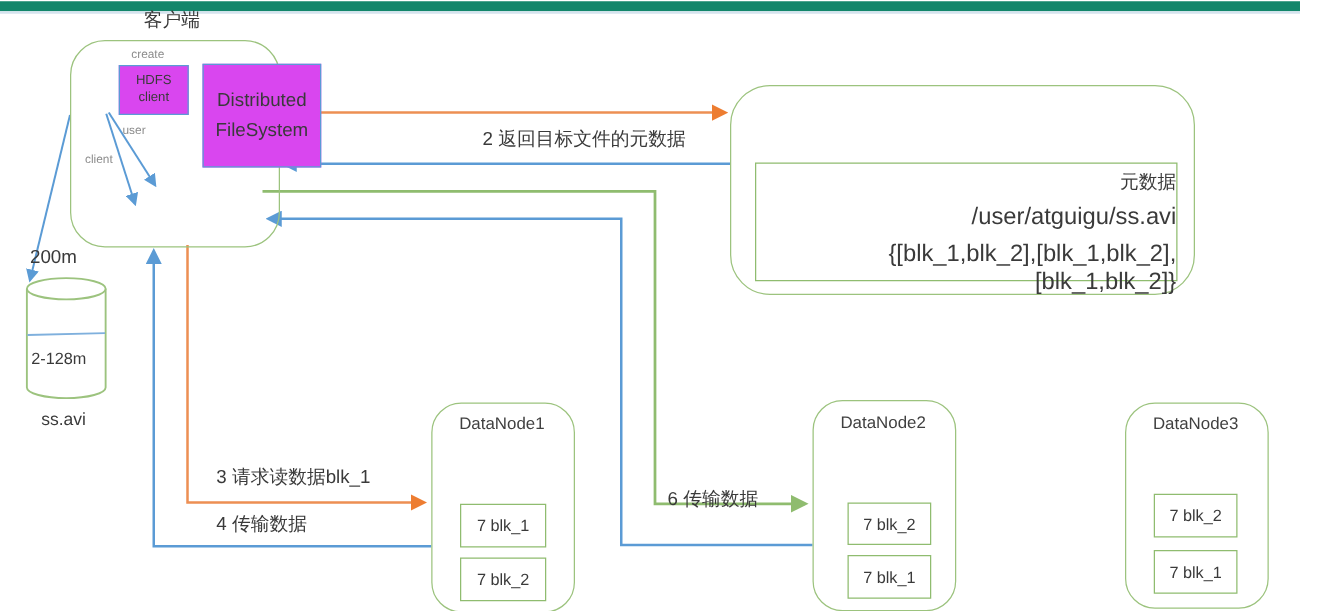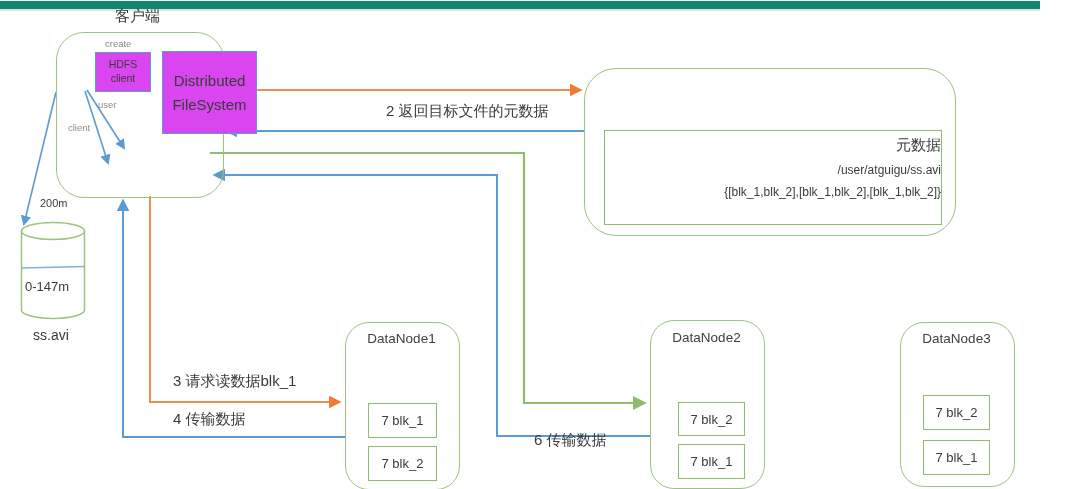--- a/index.html
+++ b/index.html
@@ -12,21 +12,21 @@
   .round-node{border:1.6px solid #9cc37e;border-radius:28px;background:transparent;}
   .blue-box{border:1.4px solid #5b9bd5;background:#d946ef;display:flex;flex-direction:column;
             align-items:center;justify-content:center;text-align:center;margin-left:36px;}
   .green-box{border:1.4px solid #8fbc6f;background:#fff;display:flex;align-items:center;
              justify-content:center;text-align:center;}
   .node-title{text-align:center;font-size:14px;color:#404040;}
   .flow-label{font-size:15px;white-space:nowrap;}
   .tiny-label{font-size:9.5px;color:#8c8c8c;white-space:nowrap;text-align:right;}
   .client-title{font-size:15px;}
   .meta-box{border:1.5px solid #8fbc6f;background:#fff;text-align:center;}
-  .meta-line{font-size:12px;}
+  .meta-line{font-size:19px;}
 </style>
 </head>
 <body>
 
 <div class="stage">
 
   <div class="abs topbar" style="background:#12866A;"></div>
   <div class="abs topbar-under"></div>
 
   <svg class="overlay" viewBox="0 0 1068 489">
@@ -77,22 +77,22 @@
     <span>HDFS</span>
     <span>client</span>
   </div>
 
   <div class="abs blue-box" style="left:126px;top:51px;width:93px;height:81px;font-size:15px;line-height:1.55;">
     <span>Distributed</span>
     <span>FileSystem</span>
   </div>
 
 
-  <div class="abs" style="left:40px;top:197px;font-size:11px;">200m</div>
-  <div class="abs" style="left:25px;top:279px;font-size:13px;">0-147m</div>
+  <div class="abs" style="left:24px;top:197px;font-size:15px;">200m</div>
+  <div class="abs" style="left:25px;top:279px;font-size:13px;">2-128m</div>
   <div class="abs" style="left:33px;top:327px;font-size:14px;">ss.avi</div>
 
   <div class="abs round-node" style="left:584px;top:68px;width:370px;height:166px;border-radius:32px;"></div>
   <div class="abs meta-box" style="left:604px;top:130px;width:336px;height:93px;text-align:right;">
     <div class="meta-line" style="margin-top:5px;font-size:15px;">元数据</div>
     <div class="meta-line" style="margin-top:8px;">/user/atguigu/ss.avi</div>
     <div class="meta-line" style="margin-top:8px;">{[blk_1,blk_2],[blk_1,blk_2],[blk_1,blk_2]}</div>
   </div>
 
   <div class="abs round-node" style="left:345px;top:322px;width:113px;height:166px;border-radius:24px;"></div>
@@ -118,15 +118,15 @@
   <div class="abs green-box" style="left:923px;top:395px;width:65px;height:33px;font-size:13px;">
     <span>7 blk_2</span>
   </div>
   <div class="abs green-box" style="left:923px;top:440px;width:65px;height:33px;font-size:13px;">
     <span>7 blk_1</span>
   </div>
 
   <div class="abs flow-label" style="left:386px;top:102px;text-align:center;">2 返回目标文件的元数据</div>
   <div class="abs flow-label" style="left:173px;top:372px;text-align:right;">3 请求读数据blk_1</div>
   <div class="abs flow-label" style="left:173px;top:410px;">4 传输数据</div>
-  <div class="abs flow-label" style="left:534px;top:431px;">6 传输数据</div>
+  <div class="abs flow-label" style="left:534px;top:390px;">6 传输数据</div>
 
 </div>
 
 </body></html>

